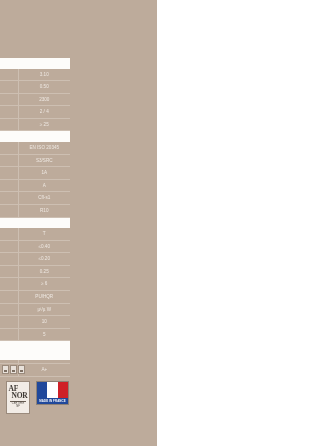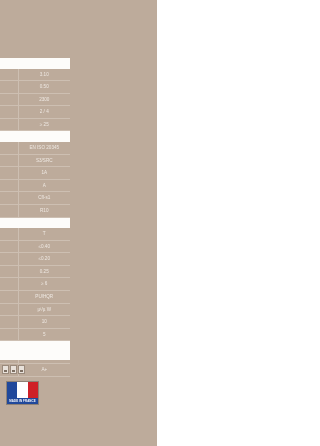--- a/index.html
+++ b/index.html
@@ -307,20 +307,29 @@
   <div class="footer-white-bar"></div>
 
   <div class="pictogram-strip">
     <span class="picto"></span>
     <span class="picto"></span>
     <span class="picto"></span>
   </div>
 
   <div class="logo-row">
 
+    <div class="afnor-logo">
+      <div class="afnor-mark">
+        <div>AF</div>
+        <div class="line2">NOR</div>
+      </div>
+      <div class="afnor-rule"></div>
+      <div class="afnor-sub">CERTIFIE</div>
+      <div class="afnor-sub">NF</div>
+    </div>
 
     <div class="mif-badge">
       <div class="mif-flag">
         <div class="stripe blue"></div>
         <div class="stripe white"></div>
         <div class="stripe red"></div>
       </div>
       <div class="mif-caption">MADE IN FRANCE</div>
     </div>
 

